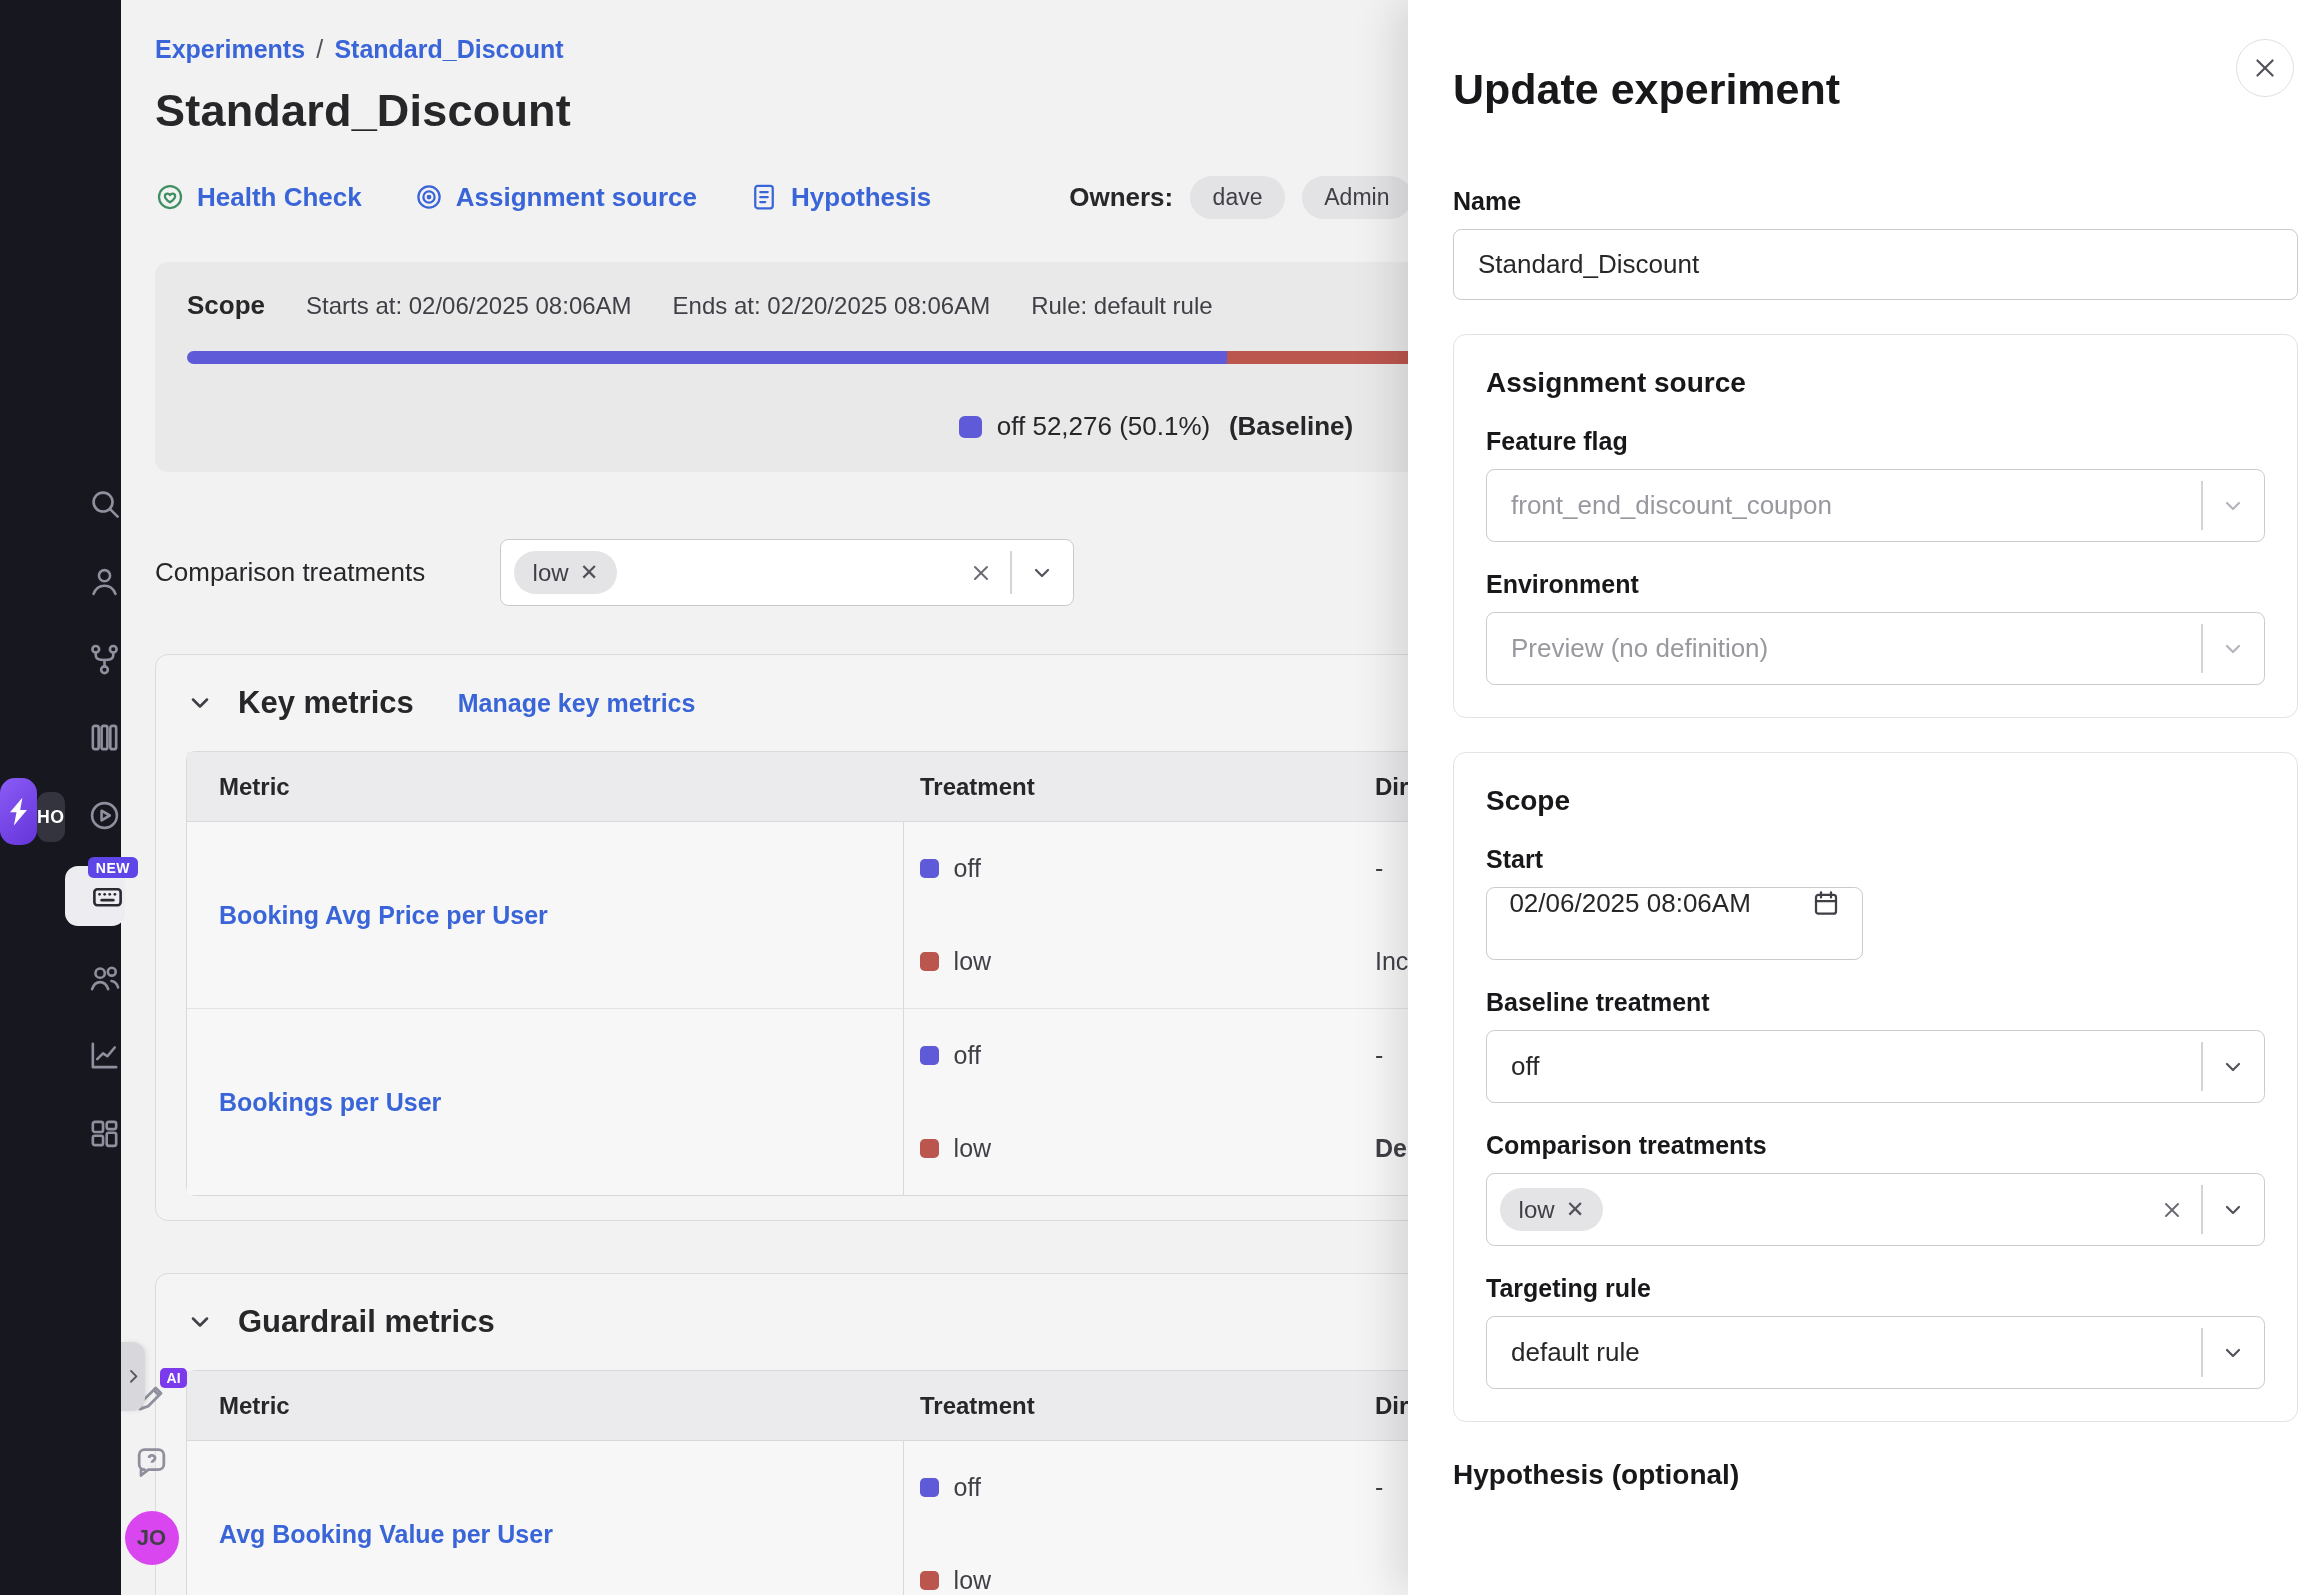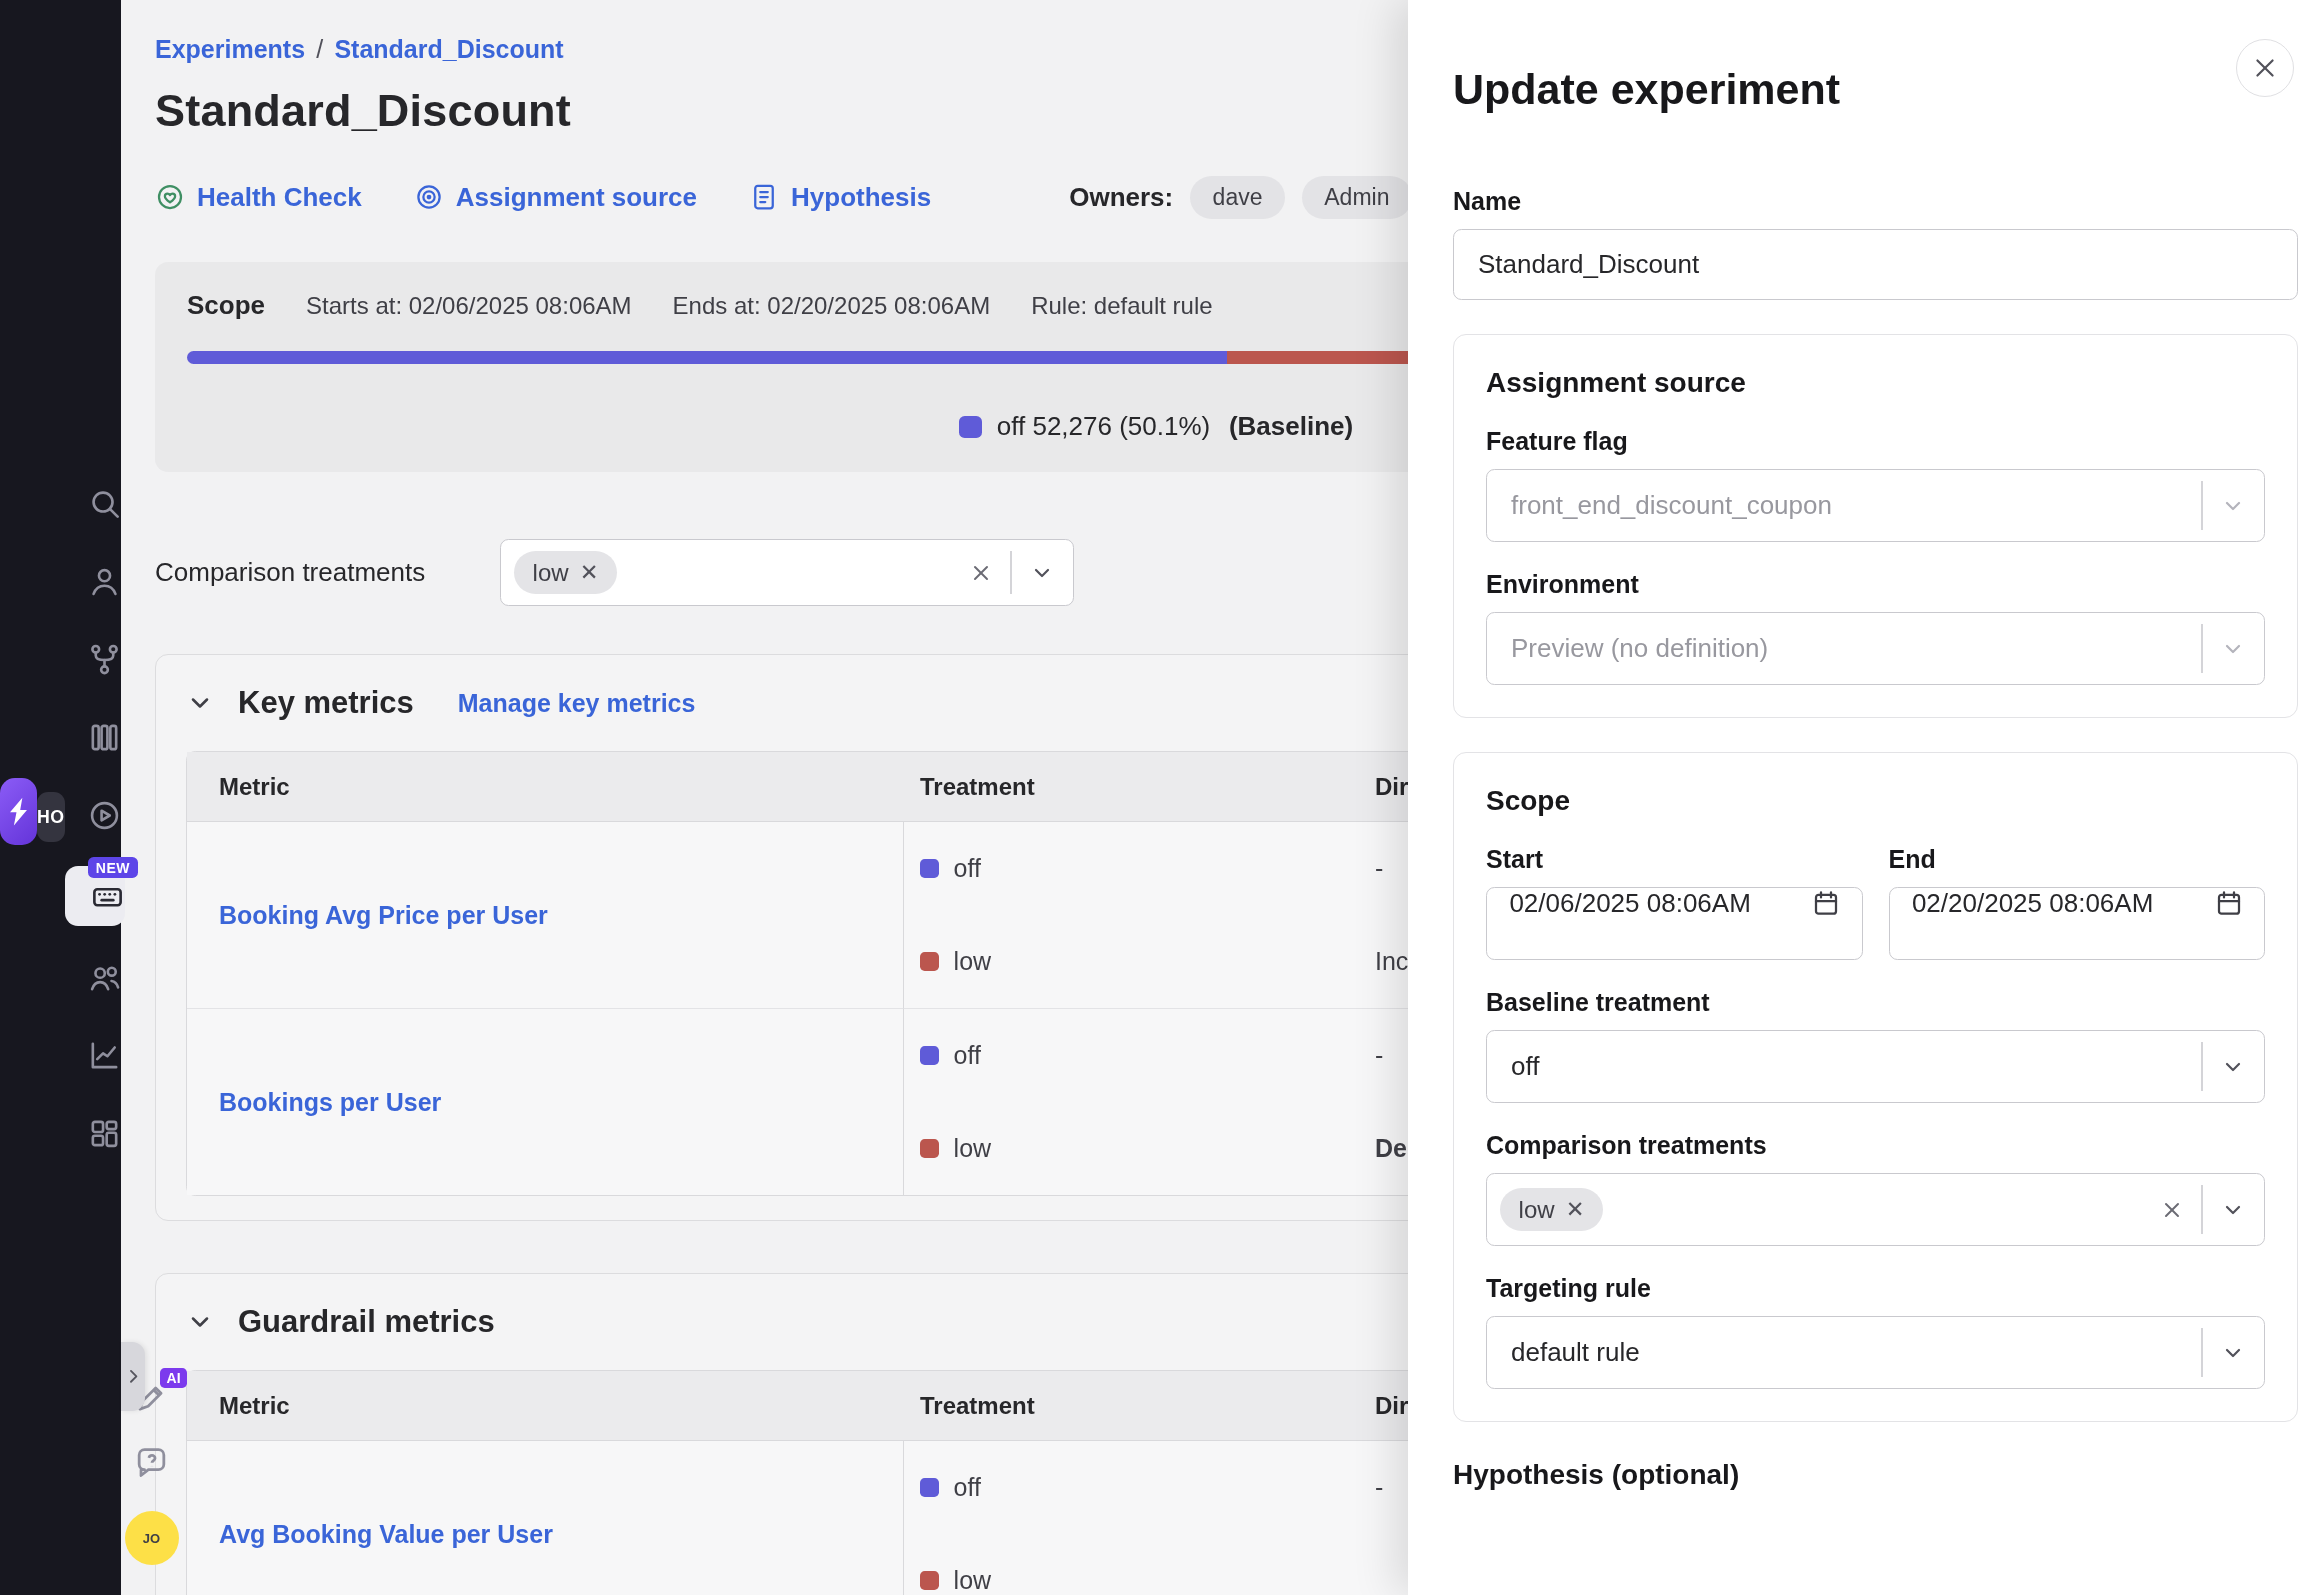--- a/index.html
+++ b/index.html
@@ -23,22 +23,22 @@
   .nav-item.selected{background:#ececf1;color:#2a2a33;width:60px;height:60px}
   .new-badge{position:absolute;top:-9.3px;right:-13px;background:#5d45e8;color:#fff;
     font-size:14px;font-weight:700;padding:2.8px 7.5px;border-radius:5.6px;letter-spacing:0.5px}
   .sidebar-bottom{margin-top:auto;display:flex;flex-direction:column;align-items:center;gap:26px;margin-bottom:30px}
   .ai-wrap{position:relative;color:#8f8f9d}
   .ai-wrap svg{width:37px;height:37px}
   .ai-badge{position:absolute;top:-11.2px;right:-17px;background:#7c3aed;color:#fff;font-size:14px;
     font-weight:700;padding:1.9px 6.5px;border-radius:4.7px}
   .help-icon{color:#8f8f9d}
   .help-icon svg{width:37px;height:37px}
-  .user-badge{width:54px;height:54px;border-radius:50%;background:#fde047;color:#3f3f46;
-    font-size:13px;font-weight:700;display:flex;align-items:center;justify-content:center}
+  .user-badge{width:54px;height:54px;border-radius:50%;background:#d946ef;color:#3f3f46;
+    font-size:22px;font-weight:700;display:flex;align-items:center;justify-content:center}
   .side-handle{position:absolute;left:121px;top:1342px;width:24px;height:69px;z-index:6;
     background:#d7d7dc;border-radius:0 13px 13px 0;display:flex;align-items:center;justify-content:center;
     color:#55555e;cursor:pointer;box-shadow:1.9px 0 5.6px rgba(0,0,0,.08)}
   .side-handle svg{width:18.6px;height:18.6px}
 
   
   .main{position:absolute;left:121px;top:0;right:0;bottom:0;overflow:hidden;background:#f2f2f3}
   .main-inner{width:2181px;padding:35px 0 0 34px}
   .breadcrumb{font-size:25px;font-weight:600;color:#3a65d8}
   .breadcrumb .sep{color:#52525b;font-weight:400;margin:0 11.2px}
@@ -497,34 +497,20 @@
           <span class="cal">
             <svg viewBox="0 0 24 24" fill="none" stroke="currentColor" stroke-width="1.8" stroke-linecap="round">
                 <rect x="4" y="5.5" width="16" height="15" rx="2"></rect>
                 <line x1="8" y1="3.5" x2="8" y2="7.5"></line>
                 <line x1="16" y1="3.5" x2="16" y2="7.5"></line>
                 <line x1="4" y1="10.5" x2="20" y2="10.5"></line>
               </svg>
           </span>
         </div>
       </div>
-      <div>
-        <div class="f-label">End</div>
-        <div class="date-input mt-sm">
-          <span>02/20/2025 08:06AM</span>
-          <span class="cal">
-            <svg viewBox="0 0 24 24" fill="none" stroke="currentColor" stroke-width="1.8" stroke-linecap="round">
-                <rect x="4" y="5.5" width="16" height="15" rx="2"></rect>
-                <line x1="8" y1="3.5" x2="8" y2="7.5"></line>
-                <line x1="16" y1="3.5" x2="16" y2="7.5"></line>
-                <line x1="4" y1="10.5" x2="20" y2="10.5"></line>
-              </svg>
-          </span>
-        </div>
-      </div>
     </div>
 
     <div class="f-label mt-md">Baseline treatment</div>
     <div class="sel mt-sm">
       <span class="val">off</span>
       <span style="flex:1"></span>
       <span class="vdiv"></span>
       <span class="chev">
         <svg viewBox="0 0 24 24" fill="none" stroke="currentColor" stroke-width="2.2" stroke-linecap="round" stroke-linejoin="round">
             <polyline points="6,9 12,15 18,9"></polyline>

